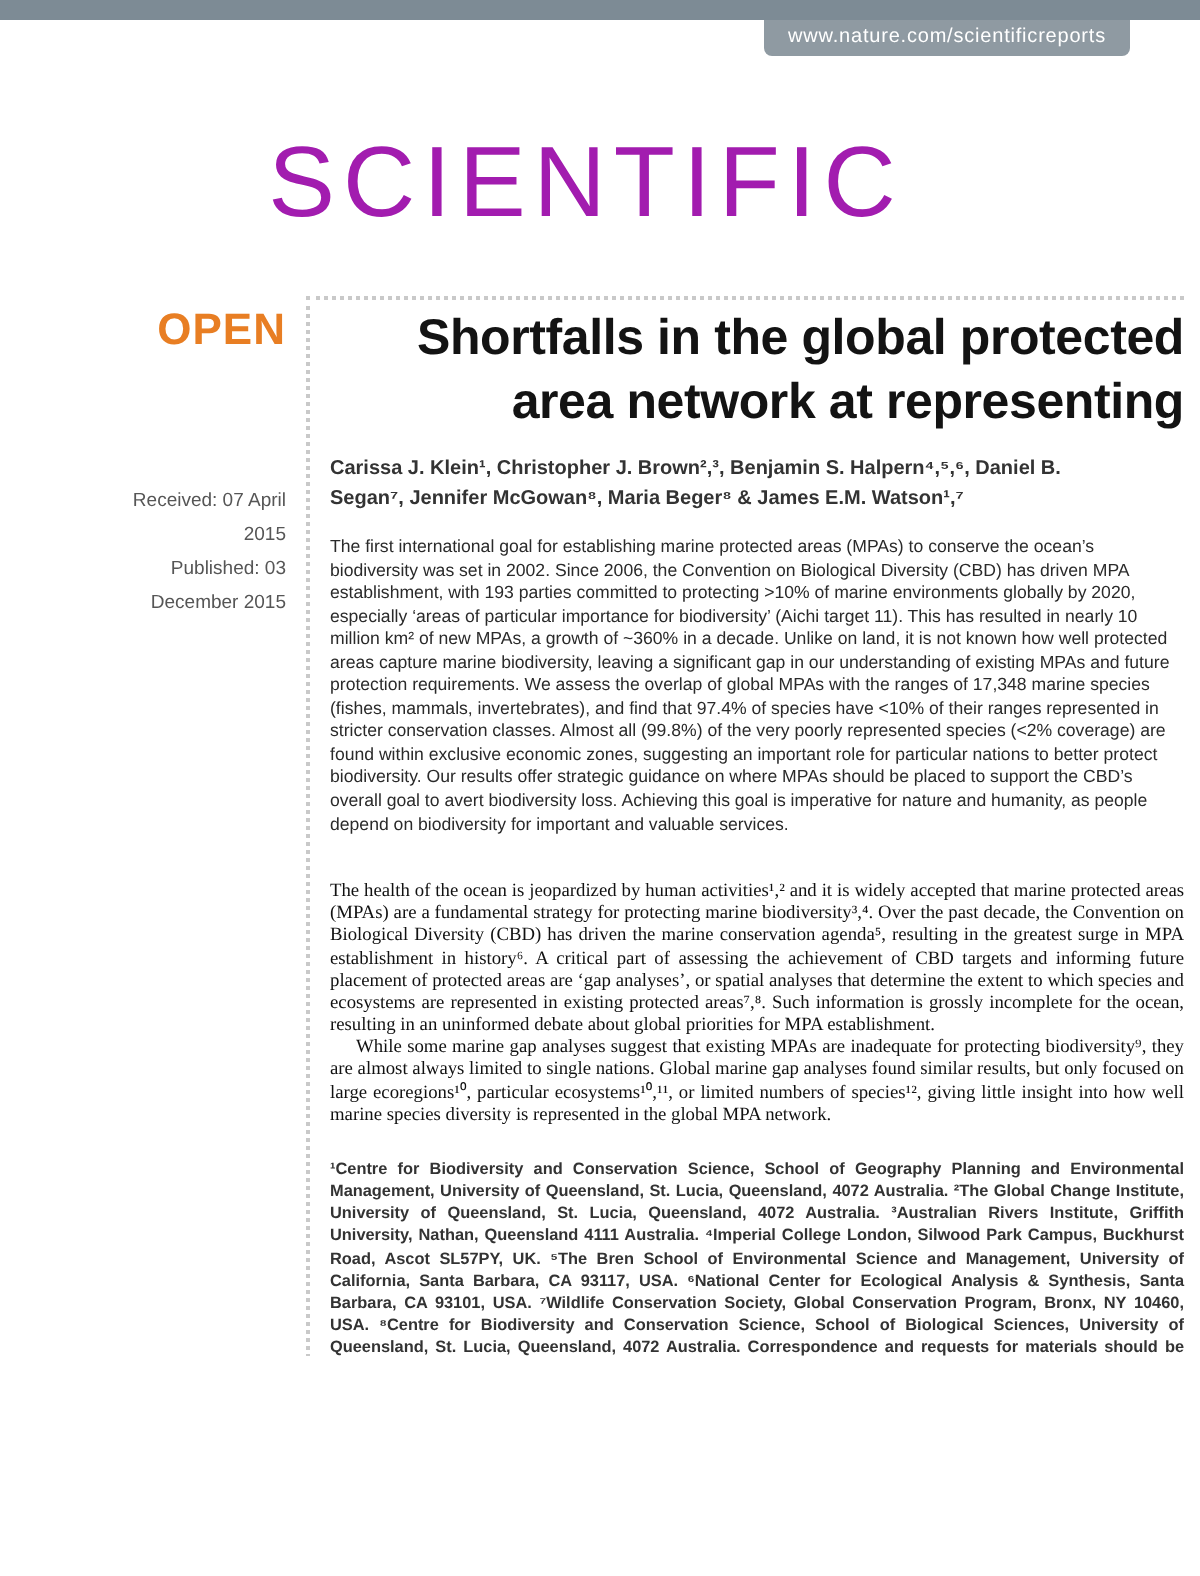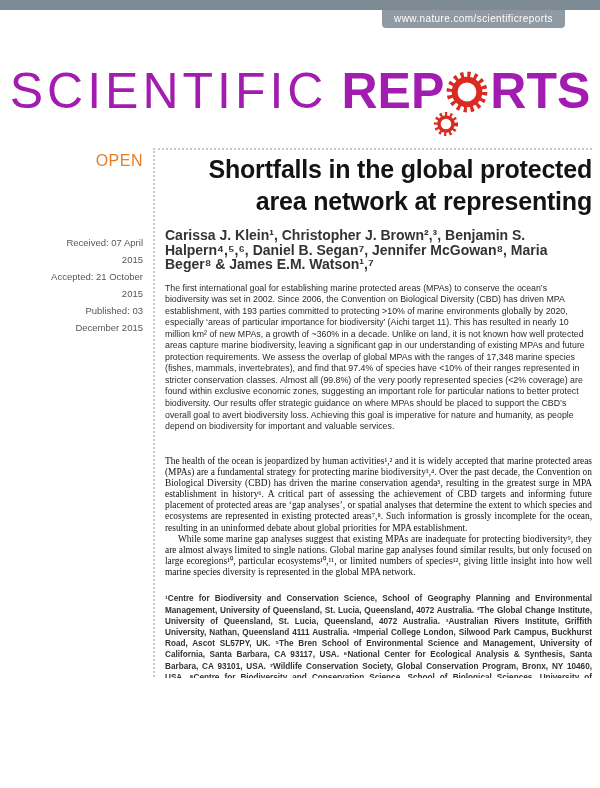--- a/index.html
+++ b/index.html
@@ -64,39 +64,39 @@
     display:flex;
     padding-right:8px;
   }
   .left-col{
     width:153px;min-width:153px;
     text-align:right;
     padding:4px 10px 0 0;
   }
   .open-label{
     color:var(--accent-orange);
-    font-size:16px;font-weight:400;letter-spacing:.5px;
+    font-size:22px;font-weight:700;letter-spacing:.5px;
   }
   .dates{
     margin-top:64px;
     font-size:9.5px;color:#565656;line-height:17px;padding-left:48px;
   }
   .main-col{
     flex:1;
     border-left:2px dotted var(--dot-gray);
     border-top:2px dotted var(--dot-gray);
     padding:3px 0 0 10px;
   }
   .title{
     font-size:25px;line-height:32px;font-weight:700;
     color:#131313;letter-spacing:-.2px;text-align:right;
   }
   .authors{
     margin-top:11px;
-    font-size:14px;font-weight:700;color:#333333;
+    font-size:10px;font-weight:700;color:#333333;
     line-height:14.5px;
     padding-right:24px;
   }
   .abstract{
     margin-top:11px;
     font-size:8.8px;font-weight:400;color:#2a2a2a;
     line-height:11.55px;
     text-align:left;
   }
   .body-text{
@@ -132,43 +132,28 @@
 <body>
 
 <div class="page">
 
   <div class="topbar"></div>
 
   <div class="url-badge">www.nature.com/scientificreports</div>
 
   <div class="logo">
     <span class="logo-sci">SCIENTIFIC</span>
-    <span class="logo-rep">
-        <span>REP</span>
-        <span class="gear-wrap">
-        <svg class="gear-big" viewBox="0 0 48 48">
-          <circle class="gear-teeth" cx="24" cy="24" r="18.5" stroke-dasharray="3.4 3.85"></circle>
-          <circle class="gear-ring" cx="24" cy="24" r="13.5"></circle>
-        </svg>
-        <svg class="gear-small" viewBox="0 0 48 48">
-          <circle class="gear-teeth" cx="24" cy="24" r="18.5" stroke-dasharray="4.2 5.2"></circle>
-          <circle class="gear-ring" cx="24" cy="24" r="13" stroke-width="8"></circle>
-        </svg>
-      </span>
-        <span>RTS</span>
-      </span>
   </div>
 
   <div class="content">
 
     <div class="left-col">
       <div class="open-label">OPEN</div>
       <div class="dates">
         <div>Received: 07 April 2015</div>
-        <div>Accepted: 21 October 2015</div>
         <div>Published: 03 December 2015</div>
       </div>
     </div>
 
     <div class="main-col">
       <h1 class="title">
         <div>Shortfalls in the global protected</div>
         <div>area network at representing</div>
       </h1>
 

